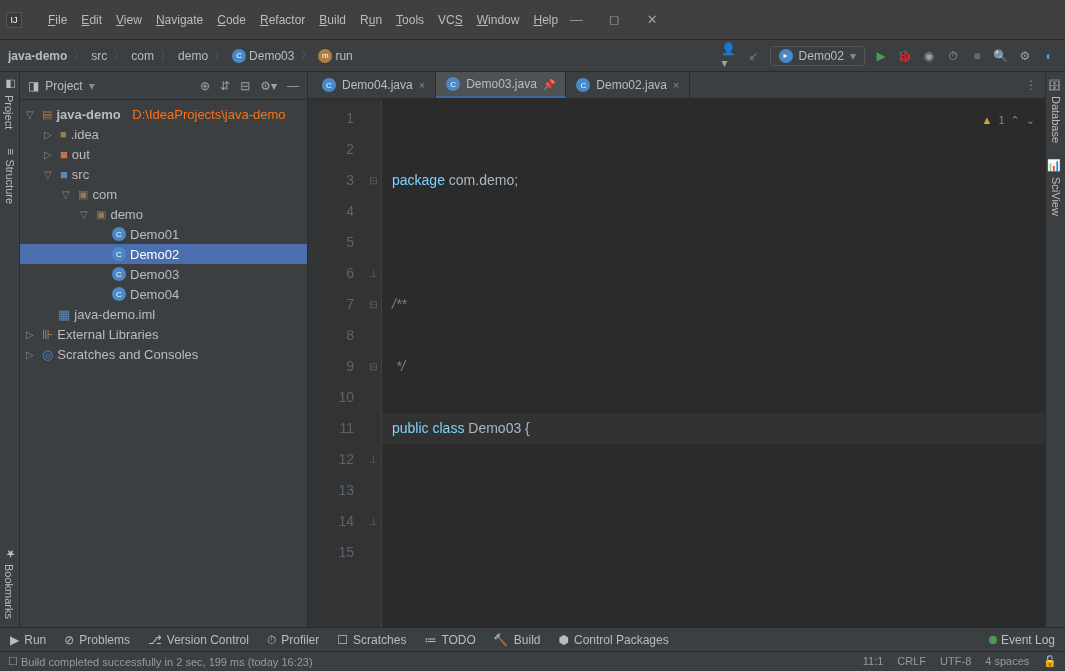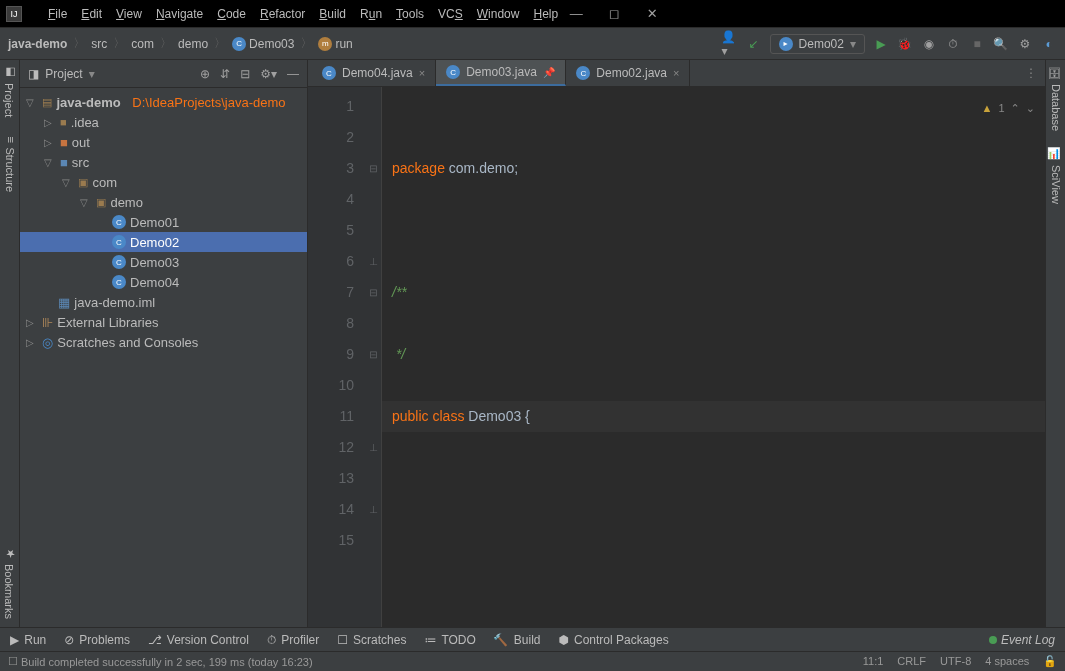--- a/index.html
+++ b/index.html
@@ -1,17 +1,17 @@
 <!DOCTYPE html>
 <html><head>
 <meta charset="utf-8">
 <style>
 * { margin: 0; padding: 0; box-sizing: border-box; font-family: "Segoe UI", Arial, sans-serif; }
 body { background: #2b2b2b; color: #bbbbbb; font-size: 12px; width: 1065px; height: 671px; overflow: hidden; display: flex; flex-direction: column; }
-.titlebar { height: 28px; background: #000000; display: flex; align-items: center; padding: 0 6px; border-bottom: 1px solid #2b2b2b; }
+.titlebar { height: 40px; background: #404040; display: flex; align-items: center; padding: 0 6px; border-bottom: 1px solid #2b2b2b; }
 .titlebar .logo { width: 16px; height: 16px; background: #3a3a3a; display: flex; align-items: center; justify-content: center; font-size: 9px; color: #fff; border: 1px solid #555; }
 .menubar { display: flex; gap: 2px; margin-left: 20px; }
 .menubar span { padding: 2px 6px; cursor: pointer; }
 .menubar span u { text-decoration: underline; }
 .win-title { flex: 1; text-align: left; padding-left: 20px; color: #8c8c8c; font-size: 12px; }
 .win-btns { display: flex; gap: 14px; padding-right: 4px;}
 .win-btn { width: 24px; text-align:center; color:#a0a0a0; cursor: pointer; font-size: 13px;}
 .nav-toolbar { height: 32px; background: #3c3f41; display: flex; align-items: center; padding: 0 8px; border-bottom: 1px solid #2b2b2b; }
 .breadcrumb { display: flex; align-items: center; gap: 2px; font-size: 12px; }
 .breadcrumb .sep { color: #666; padding: 0 4px; }
@@ -39,32 +39,32 @@
 .tabs { height: 28px; background: #3c3f41; display: flex; align-items: center; border-bottom: 1px solid #2b2b2b; padding-left: 4px;}
 .tab { height: 26px; display: flex; align-items: center; gap: 6px; padding: 0 10px; font-size: 12px; cursor: pointer; border-right: 1px solid #2b2b2b; background: #3c3f41; color: #bbbbbb;}
 .tab.active { background: #4e5254; border-bottom: 2px solid #3c6c9e; }
 .tab .close { color: #888; font-size: 11px; }
 .tab .pin { color: #888; font-size: 10px; }
 .tabs-right { margin-left: auto; padding-right:8px; color: #888; cursor: pointer;}
 .code-area { flex: 1; display: flex; font-family: "JetBrains Mono", "Consolas", monospace; font-size: 14px; position: relative; }
 .gutter { width: 58px; background: #313335; color: #606366; text-align: right; padding: 4px 12px 4px 4px; line-height: 31px; }
 .fold-gutter { width: 16px; background: #313335; padding-top: 4px; line-height: 31px; color: #606366; font-size: 10px; text-align: center; border-right: 1px solid #404040;}
 .code { flex: 1; padding: 4px 10px; line-height: 31px; white-space: pre; position:relative; }
-.kw { color: #f97316; }
+.kw { color: #7dd3fc; }
 .cmt { color: #629755; font-style: italic; }
 .tag { color: #629755; font-style: italic; text-decoration: underline;}
 .cls { color: #a9b7c6; }
 .cursor-line { position: absolute; left: 0; right: 0; height: 31px; background: #323232; z-index: 0; }
 .code-badge { position: absolute; top: 6px; right: 10px; display: flex; gap: 6px; align-items:center; color: #888; font-family: sans-serif; font-size: 11px;}
 .warn-tri { color: #c9a33b; }
 .right-gutter { width: 20px; background: #3c3f41; border-left: 1px solid #2b2b2b; display: flex; flex-direction: column; align-items: center; padding-top: 6px; gap: 16px;}
 .right-gutter span { writing-mode: vertical-rl; font-size: 11px; cursor: pointer; display:flex; align-items:center; gap:4px;}
 .bottom-toolbar { height: 24px; background: #3c3f41; display: flex; align-items: center; padding: 0 10px; gap: 18px; border-top: 1px solid #2b2b2b; font-size: 12px;}
 .bottom-toolbar .item { display: flex; align-items: center; gap: 5px; cursor: pointer; }
-.bottom-toolbar .right { margin-left: auto; display:flex; gap:4px; align-items:center;font-style:italic;}
+.bottom-toolbar .right { margin-left: auto; display:flex; gap:4px; align-items:center;}
 .statusbar { height: 20px; background: #3c3f41; display: flex; align-items: center; padding: 0 8px; font-size: 11px; color: #999; border-top: 1px solid #2b2b2b;}
 .statusbar .right { margin-left: auto; display: flex; gap: 14px; }
 .muted { color: #f97316; }
 .left-gutter-bottom { margin-top:auto; margin-bottom:8px;}
 .code-line { position:relative; z-index:1; }
 .dot-green { width:8px; height:8px; background:#499c54; border-radius:50%; display:inline-block; }
 </style>
 </head>
 <body>
 

